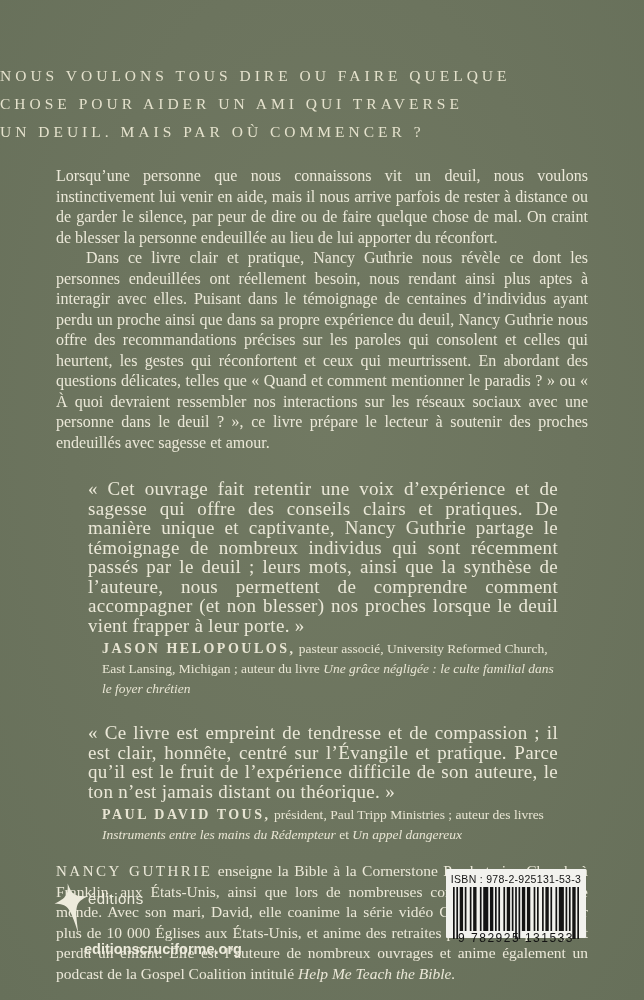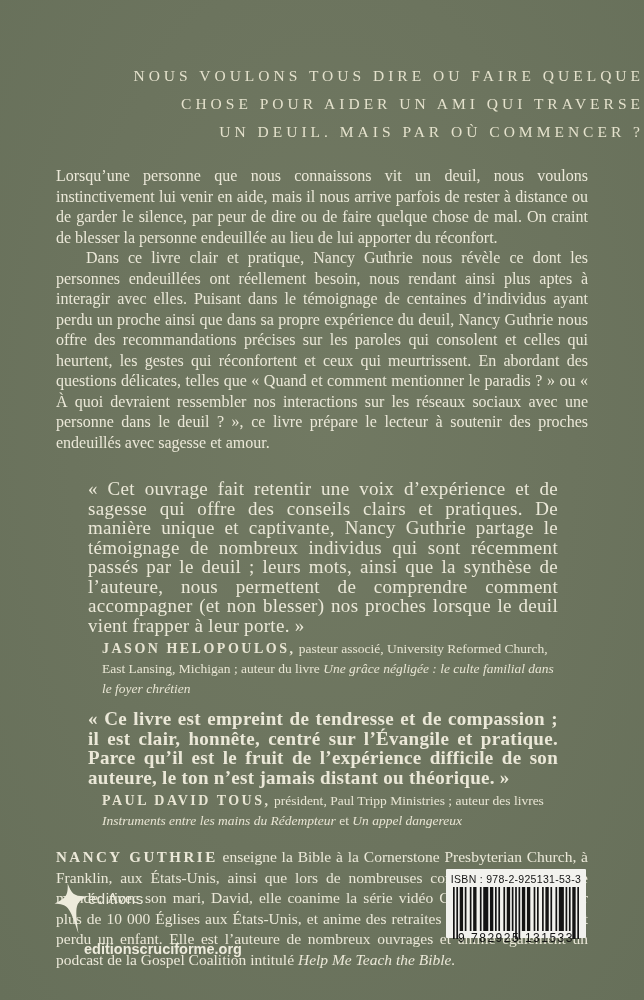--- a/index.html
+++ b/index.html
@@ -7,21 +7,21 @@
     position: relative;
     width: 644px; height: 1000px;
     margin: 0 auto;
     background: radial-gradient(ellipse at 50% 42%, #717962 0%, #6c745e 55%, #67705a 100%);
     color: #e9e6d4;
     font-family: "Liberation Serif", "DejaVu Serif", serif;
     overflow: hidden;
   }
   .tagline {
     padding-top: 62px;
-    text-align: right;
+    text-align: left;
     font-size: 15.5px;
     line-height: 28px;
     letter-spacing: 4px;
     color: #e5e2cd;
   }
   .synopsis {
     width: 532px;
     margin: 20px 0 0 56px;
     text-align: justify;
     font-size: 16px;
@@ -32,21 +32,21 @@
   .synopsis p.indented { text-indent: 30px; }
   .quote {
     width: 470px;
     margin: 26px 0 0 88px;
     text-align: justify;
     font-size: 19px;
     line-height: 19.5px;
     letter-spacing: 0.3px;
     color: #ebe8d8;
   }
-  .quote2 { margin-top: 10px; font-weight: bold; }
+  .quote2 { margin-top: 24px; }
   .attribution {
     width: 452px;
     margin: 4px 0 0 102px;
     font-size: 13.5px;
     line-height: 20px;
     color: #e8e5d3;
   }
   .attribution .endorser-name {
     font-size: 14px;
     letter-spacing: 2.5px;
@@ -54,21 +54,21 @@
   }
   .attribution .book-title { font-style: italic; }
   .bio {
     width: 532px;
     margin: 16px 0 0 56px;
     text-align: justify;
     font-size: 15.5px;
     line-height: 20.5px;
     color: #ebe8d8;
   }
-  .bio .author-name { letter-spacing: 2.5px; font-size: 15px; font-weight: bold; }
+  .bio .author-name { letter-spacing: 2.5px; font-size: 15px; font-weight: normal; }
   .bio .podcast-title { font-style: italic; }
 
   .publisher-logo {
     position: absolute;
     left: 52px; top: 878px;
     display: flex;
     align-items: flex-start;
     color: #edebdc;
     font-family: "Liberation Sans", sans-serif;
   }

